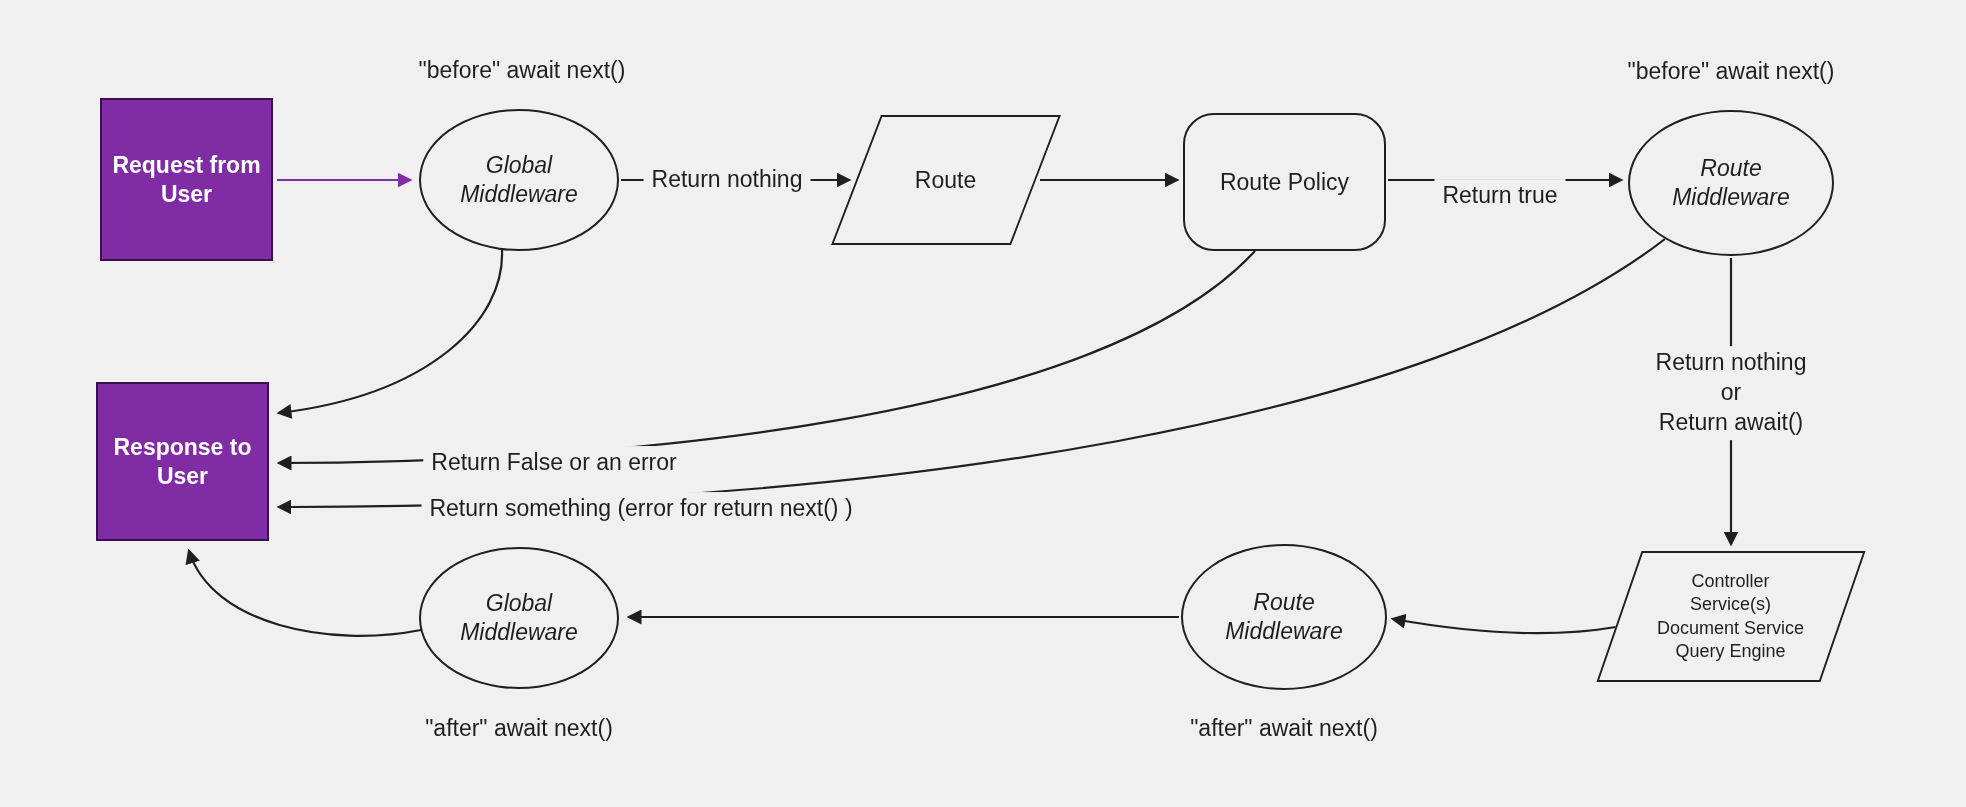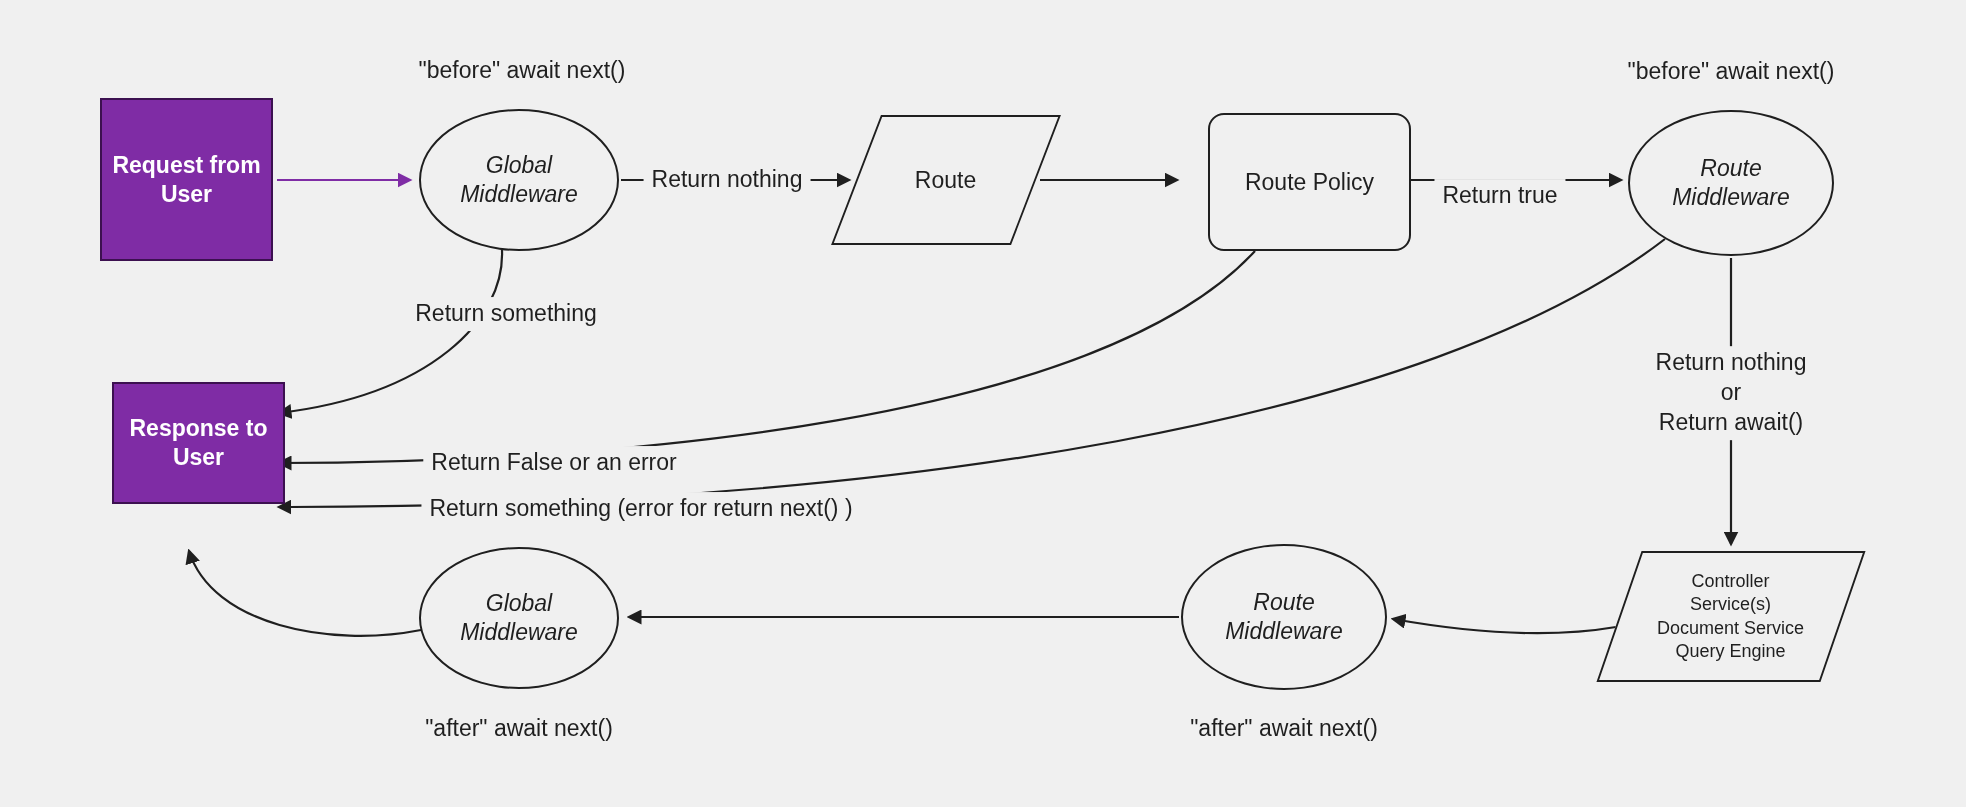--- a/index.html
+++ b/index.html
@@ -118,48 +118,47 @@
     <path class="edge" d="M 1731 258 L 1731 544" marker-end="url(#arrow)"></path>
     <path class="edge" d="M 1616 627 C 1540 640 1455 630 1393 619" marker-end="url(#arrow)"></path>
     <path class="edge" d="M 1179 617 L 629 617" marker-end="url(#arrow)"></path>
     <path class="edge" d="M 421 630 C 330 648 212 625 189 551" marker-end="url(#arrow)"></path>
   </svg>
 
   <div class="edge-label" style="left:522px;top:71px;">"before" await next()</div>
   <div class="edge-label" style="left:1731px;top:72px;">"before" await next()</div>
   <div class="edge-label" style="left:727px;top:180px;">Return nothing</div>
   <div class="edge-label" style="left:1500px;top:196px;">Return true</div>
-  <div class="edge-label" style="left:506px;top:314px;">Return something</div>
   <div class="edge-label" style="left:534px;top:463px;margin-left:20px;">Return False or an error</div>
   <div class="edge-label" style="left:641px;top:509px;">Return something (error for return next() )</div>
   <div class="edge-label multiline" style="left:1731px;top:393px;">
     <span>Return nothing</span>
     <span>or</span>
     <span>Return await()</span>
   </div>
   <div class="edge-label" style="left:519px;top:729px;">"after" await next()</div>
   <div class="edge-label" style="left:1284px;top:729px;">"after" await next()</div>
 
   <div class="node purple-box" style="left:100px;top:98px;width:173px;height:163px;">
     <span class="inner">Request from User</span>
   </div>
 
-  <div class="node purple-box" style="left:112px;top:382px;width:173px;height:122px;align-items:center;">
+  <div class="node purple-box" style="left:96px;top:382px;width:173px;height:159px;align-items:center;">
     <span class="inner">Response to User</span>
   </div>
 
   <div class="node ellipse" style="left:419px;top:109px;width:200px;height:142px;">
     <span class="inner">Global Middleware</span>
   </div>
 
   <div class="node parallelogram" style="left:856px;top:115px;width:180px;height:130px;">
     <span class="inner">Route</span>
   </div>
 
-  <div class="node roundrect" style="left:1208px;top:113px;width:203px;height:138px;">
+  <div class="node roundrect" style="left:1183px;top:113px;width:203px;height:138px;border-radius:31px;">
     <span class="inner">Route Policy</span>
   </div>
 
   <div class="node ellipse" style="left:1628px;top:110px;width:206px;height:146px;">
     <span class="inner">Route Middleware</span>
   </div>
 
   <div class="node parallelogram small-text" style="left:1619px;top:551px;width:224px;height:131px;">
     <span class="inner">
       <span style="display:block;">Controller</span>

